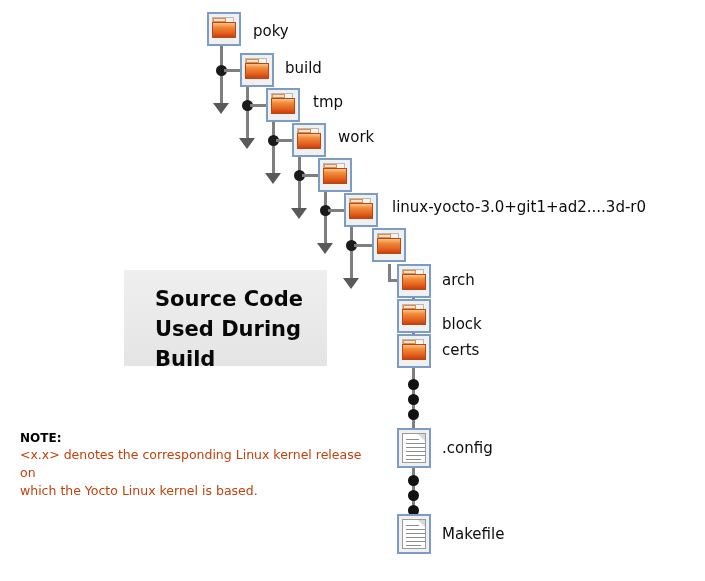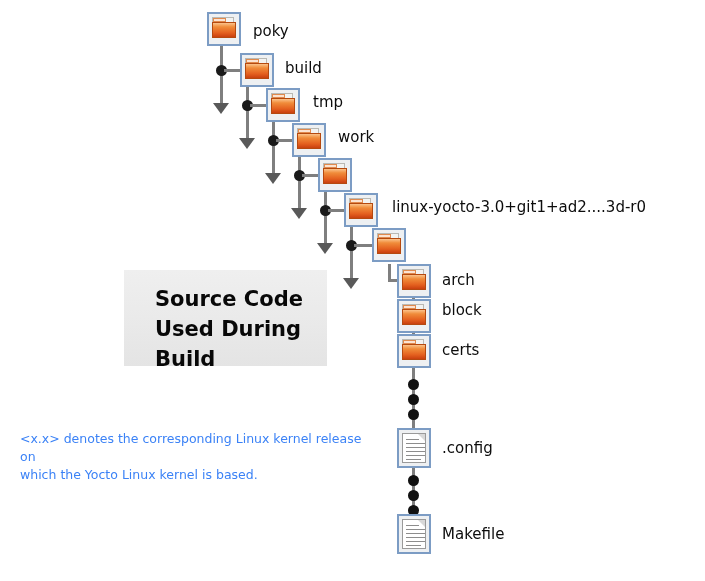--- a/index.html
+++ b/index.html
@@ -173,21 +173,21 @@
     width: 360px;
   }
   #note .note-title {
     font-size: 12px;
     font-weight: bold;
     color: #000000;
     line-height: 1.35;
   }
   #note .note-body {
     font-size: 12.5px;
-    color: #3b82f6;
+    color: #c2410c;
     line-height: 1.45;
     white-space: pre-line;
   }
 </style>
 </head>
 <body>
 
 <div id="canvas">
 
   <div class="vline" style="left:220px; top:46px;  height:60px;"></div>
@@ -307,21 +307,21 @@
   </div>
   <div class="node-label" style="left:442px; top:273px;">arch</div>
 
   <div class="node-icon" style="left:397px; top:299px;">
     <div class="folder-glyph">
         <div class="back"></div>
         <div class="tabtop"></div>
         <div class="body"></div>
       </div>
   </div>
-  <div class="node-label" style="left:442px; top:303px;">block</div>
+  <div class="node-label" style="left:442px; top:317px;">block</div>
 
   <div class="node-icon" style="left:397px; top:334px;">
     <div class="folder-glyph">
         <div class="back"></div>
         <div class="tabtop"></div>
         <div class="body"></div>
       </div>
   </div>
   <div class="node-label" style="left:442px; top:343px;">certs</div>
 
@@ -351,17 +351,18 @@
   </div>
   <div class="node-label" style="left:442px; top:527px;text-align:center;">Makefile</div>
 
   <div id="callout">
     <div class="callout-text">Source Code
 Used During
 Build</div>
   </div>
 
   <div id="note">
+    <div class="note-title">NOTE:</div>
     <div class="note-body">&lt;x.x&gt; denotes the corresponding Linux kernel release on
 which the Yocto Linux kernel is based.</div>
   </div>
 
 </div>
 
 </body></html>

